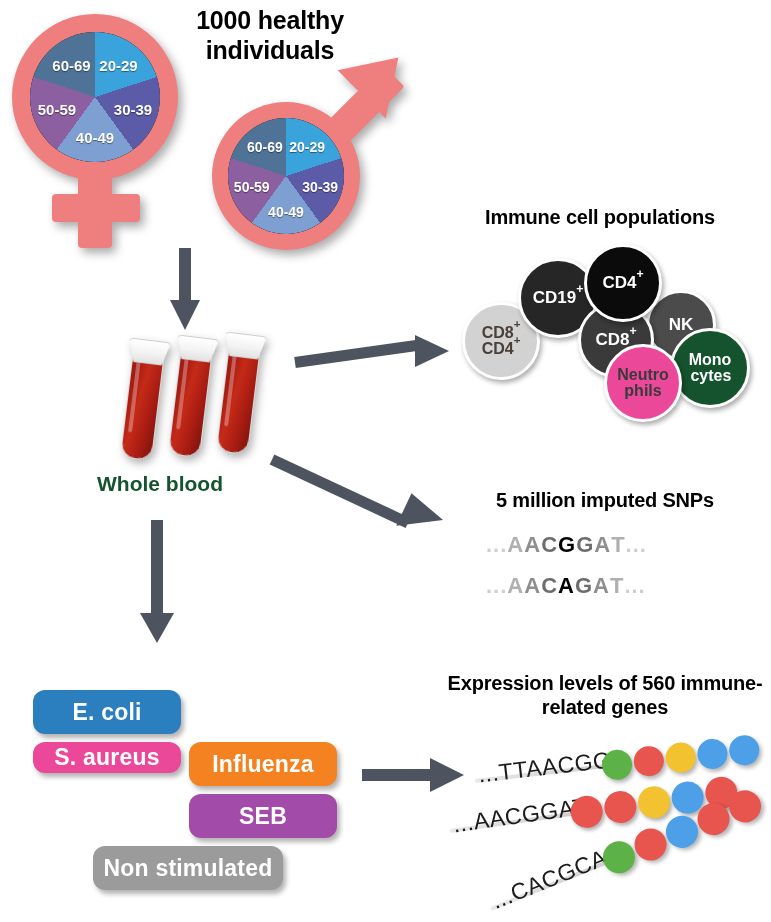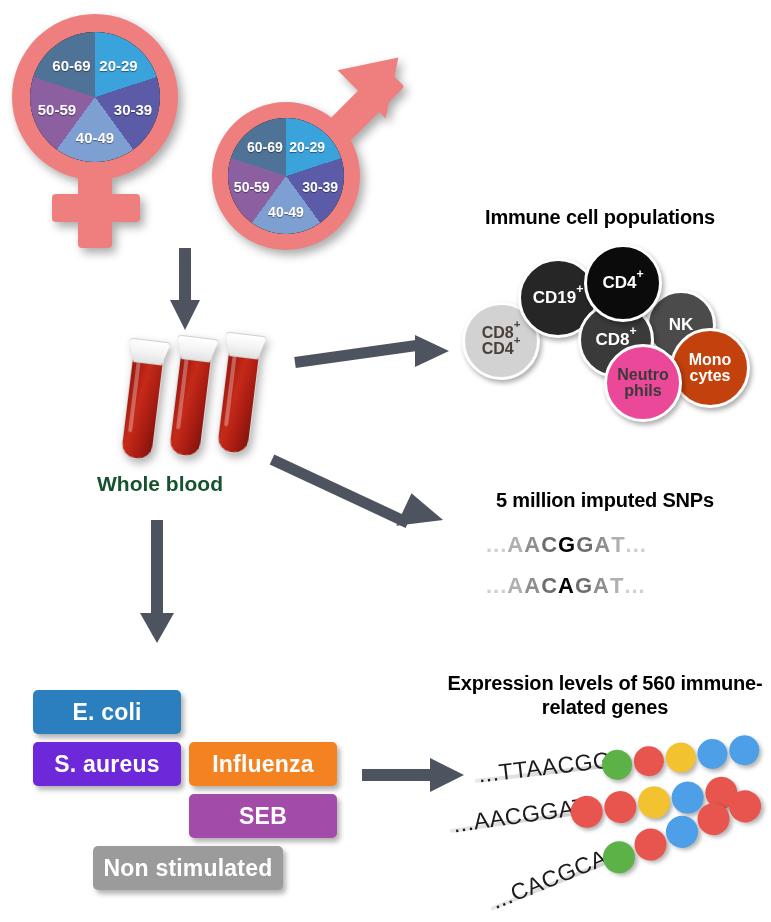--- a/index.html
+++ b/index.html
@@ -146,32 +146,33 @@
   .bead{
     position:absolute;
     border-radius:50%;
     box-shadow:2px 3px 4px rgba(0,0,0,0.3);
     top:50%;
   }
 
   
   .stim{
     position:absolute;
-    border-radius:5px;
+    border-radius:12px;
     display:flex;align-items:center;justify-content:center;
     color:#fff;font-weight:bold;font-size:23px;
     box-shadow:3px 4px 5px rgba(0,0,0,0.30);
     letter-spacing:0.2px;
   }
 </style>
 </head>
 <body>
 
 <div id="canvas">
 
+  <div class="abs title" id="title-main">1000 healthy individuals</div>
 
   <div class="abs gender" id="female-symbol" style="left:8px;top:10px;width:180px;height:240px;">
     <div class="f-stem" style="left:70px;top:150px;width:34px;height:88px;border-radius:4px;"></div>
     <div class="f-stem" style="left:44px;top:184px;width:88px;height:28px;border-radius:4px;"></div>
     <div class="sym-ring" style="left:4px;top:4px;width:166px;height:166px;"></div>
     <div class="pie-wrap" id="pie-female" style="left:22px;top:22px;width:130px;height:130px;">
         <div style="position: absolute; left: 0px; top: 0px; width: 100%; height: 100%; border-radius: 50%; background: conic-gradient(rgb(59, 163, 220) 0deg, rgb(59, 163, 220) 72deg, rgba(0, 0, 0, 0) 72deg, rgba(0, 0, 0, 0) 360deg);"></div>
         <div class="pie-label" style="left: 88.5114px; top: 32.6393px; font-size: 15px;">20-29</div>
         <div style="position: absolute; left: 0px; top: 0px; width: 100%; height: 100%; border-radius: 50%; background: conic-gradient(from 72deg, rgb(91, 91, 168) 0deg, rgb(91, 91, 168) 72deg, rgba(0, 0, 0, 0) 72deg, rgba(0, 0, 0, 0) 360deg);"></div>
         <div class="pie-label" style="left: 103.042px; top: 77.3607px; font-size: 15px;">30-39</div>
@@ -265,41 +266,41 @@
     </div>
 
     <div class="cell" style="left:186px;top:50px;width:70px;height:70px;background:#4b4b4b;color:#ffffff;font-size:17px;z-index:3;">
       <span>NK</span>
     </div>
 
     <div class="cell" style="left:144px;top:104px;width:78px;height:78px;background:#ec4899;color:#3a3a3a;font-size:16px;z-index:4;">
       <span>Neutro<br>phils</span>
     </div>
 
-    <div class="cell" style="left:210px;top:88px;width:80px;height:80px;background:#c2410c;color:#ffffff;font-size:16px;z-index:3;">
+    <div class="cell" style="left:210px;top:88px;width:80px;height:80px;background:#14532d;color:#ffffff;font-size:16px;z-index:3;text-align:right;">
       <span>Mono<br>cytes</span>
     </div>
   </div>
 
   <div class="abs title" id="title-snp">5 million imputed SNPs</div>
 
   <div class="snp-row" style="left:486px;top:532px;">
     <span class="fade-out">...</span><span class="fade-mid">A</span><span class="fade-in">A</span><span class="fade-dark">C</span><span class="snp-hi">G</span><span class="fade-dark">G</span><span class="fade-in">A</span><span class="fade-mid">T</span><span class="fade-out">...</span>
   </div>
   <div class="snp-row" style="left:486px;top:573px;">
     <span class="fade-out">...</span><span class="fade-mid">A</span><span class="fade-in">A</span><span class="fade-dark">C</span><span class="snp-hi">A</span><span class="fade-dark">G</span><span class="fade-in">A</span><span class="fade-mid">T</span><span class="fade-out">...</span>
   </div>
 
   <div class="abs" id="stimulation-panel" style="left:33px;top:690px;width:310px;height:200px;">
 
     <div class="stim" style="left:0px;top:0px;width:148px;height:44px;background:#2b7fbf;">
       <span>E. coli</span>
     </div>
 
-    <div class="stim" style="left:0px;top:52px;width:148px;height:44px;background:#6d28d9;">
+    <div class="stim" style="left:0px;top:52px;width:148px;height:31px;background:#ec4899;">
       <span>S. aureus</span>
     </div>
     <div class="stim" style="left:156px;top:52px;width:148px;height:44px;background:#f58220;">
       <span>Influenza</span>
     </div>
 
     <div class="stim" style="left:156px;top:104px;width:148px;height:44px;background:#a34ba8;">
       <span>SEB</span>
     </div>
 

